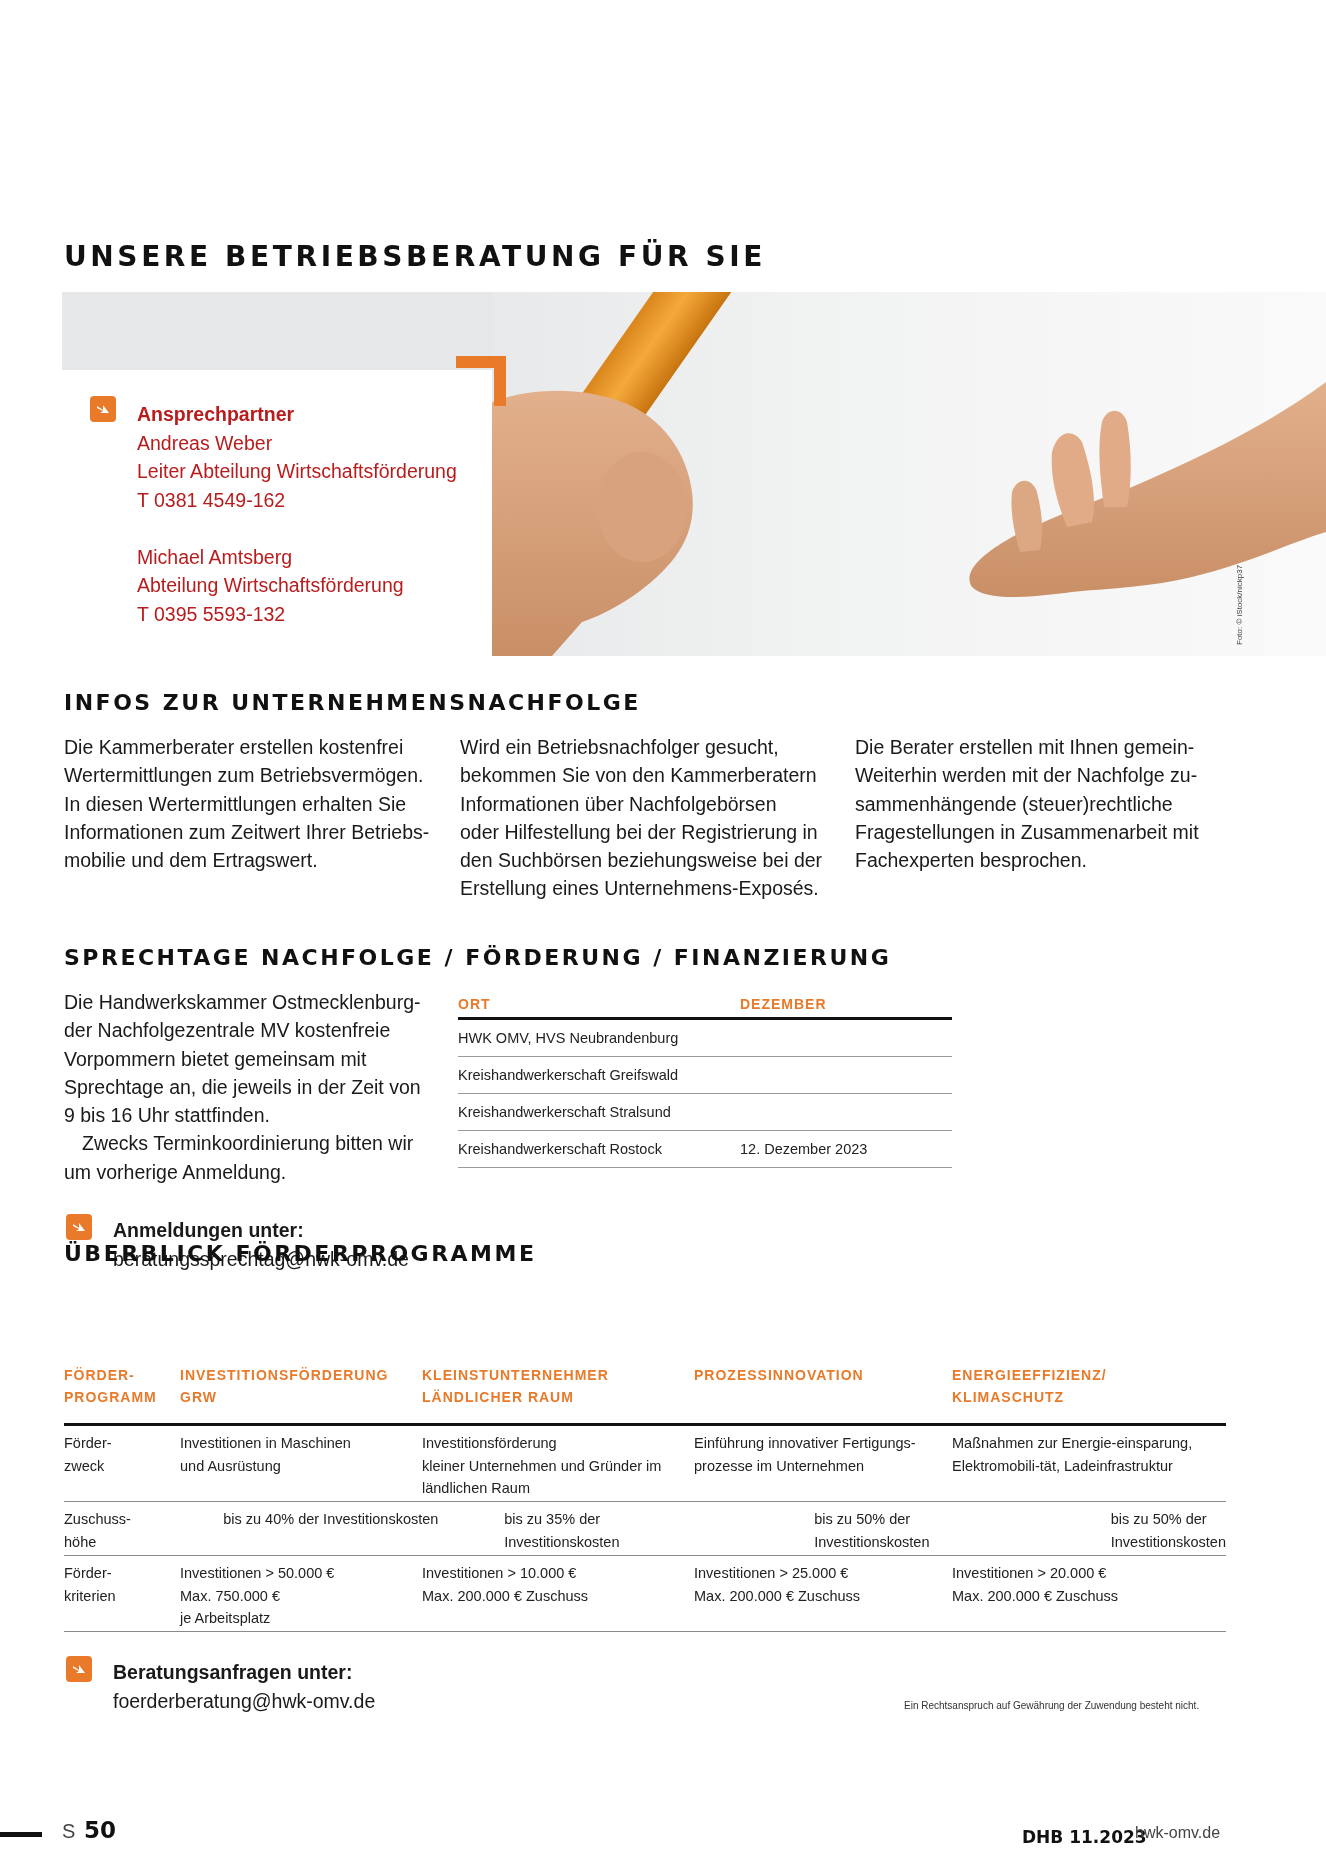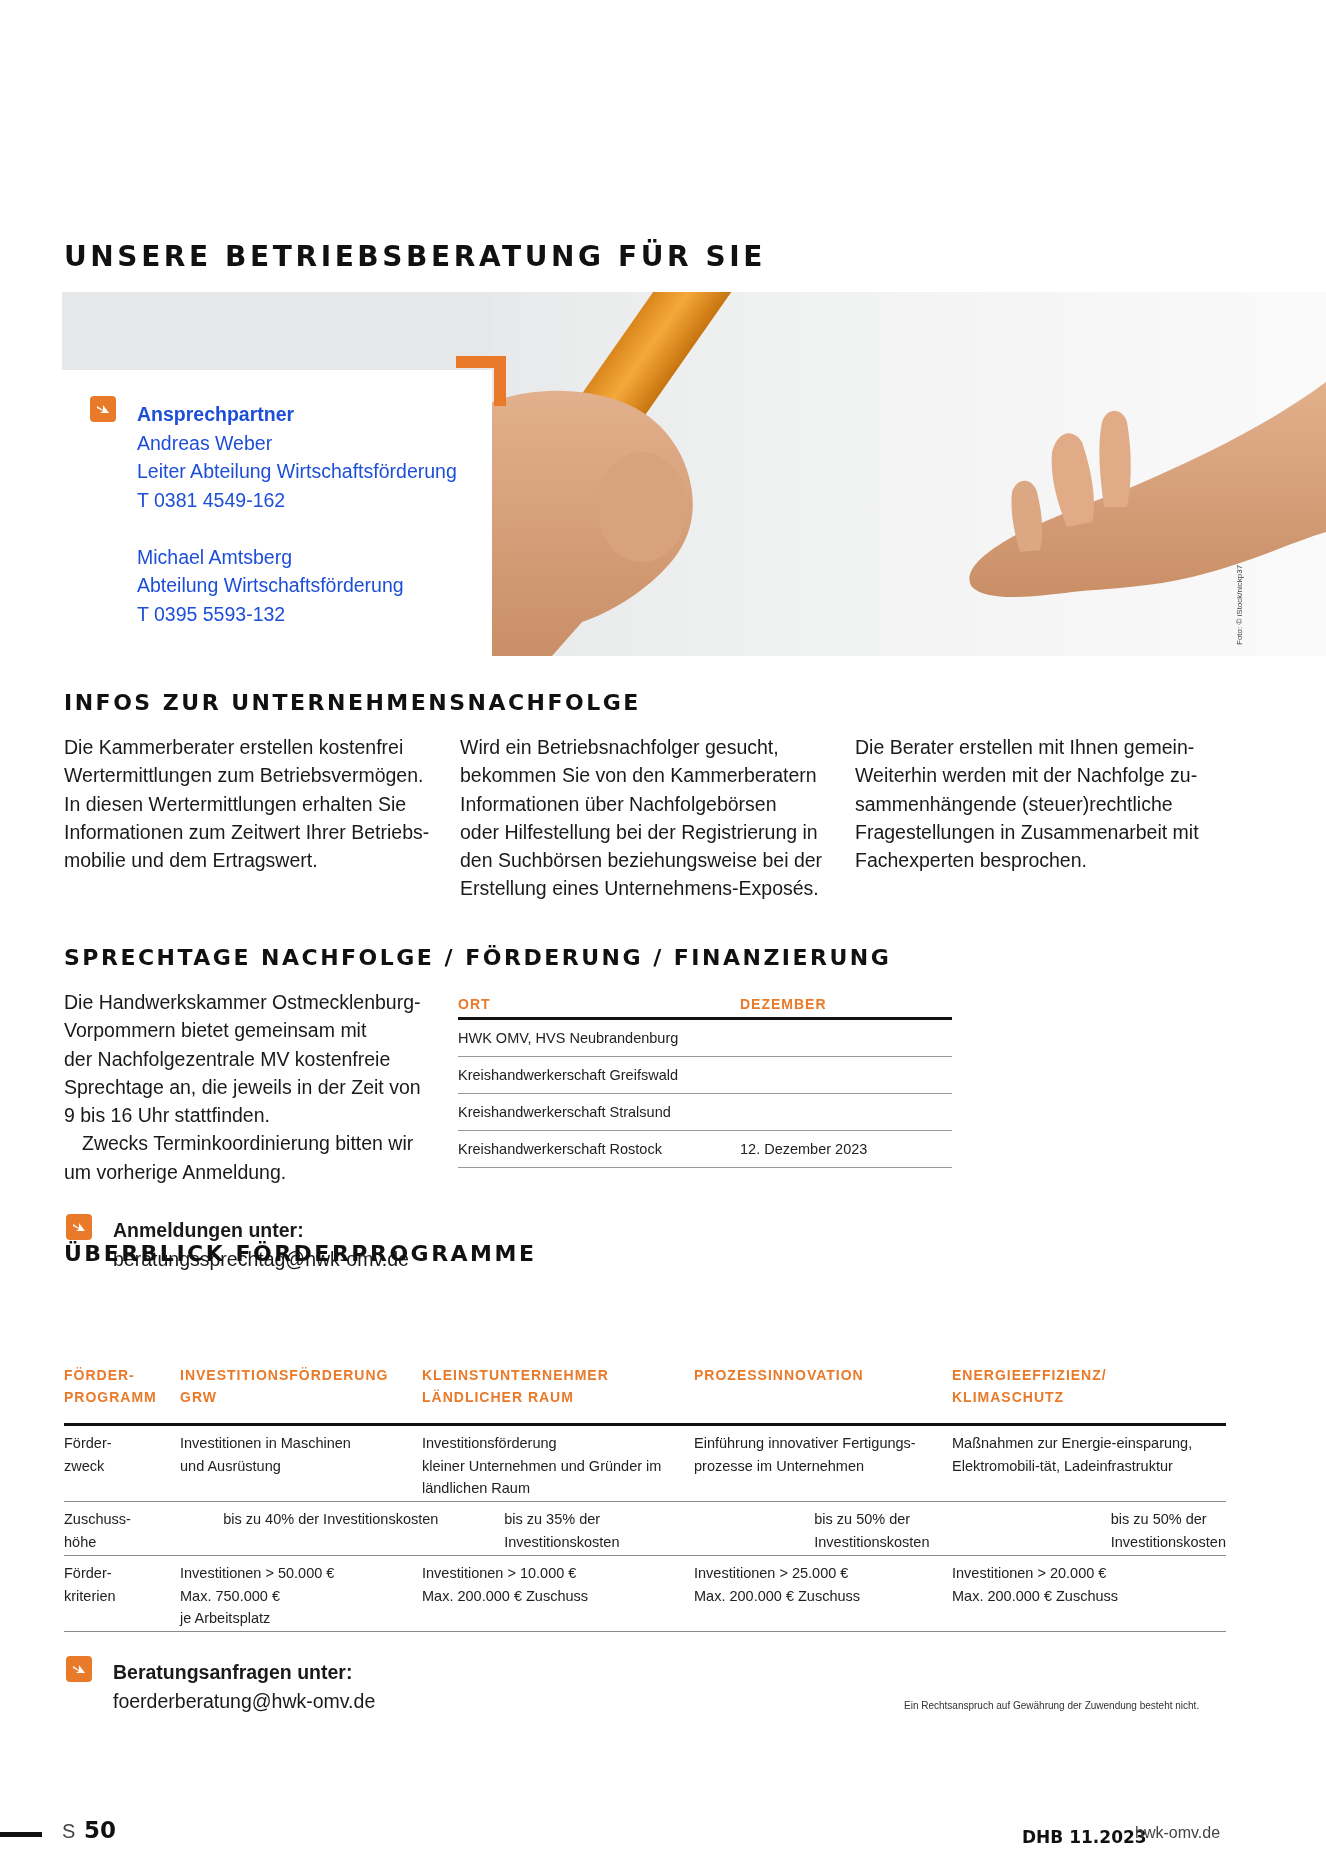--- a/index.html
+++ b/index.html
@@ -22,21 +22,21 @@
   #photo { position: absolute; left: 492px; top: 292px; width: 834px; height: 364px; overflow: hidden;
            background: linear-gradient(90deg, #e8e9ea 0%, #f1f2f2 40%, #f6f6f6 70%, #fafafa 100%); }
   #contact-box { position: absolute; left: 62px; top: 370px; width: 430px; height: 290px; background: #fff; }
   #orange-corner { position: absolute; left: 456px; top: 356px; width: 50px; height: 50px; }
   #orange-corner::before { content: ""; position: absolute; left: 0; top: 0; width: 50px; height: 12px; background: #e87a2a; }
   #orange-corner::after { content: ""; position: absolute; right: 0; top: 0; width: 12px; height: 50px; background: #e87a2a; }
 
   .arrow-box { position: absolute; width: 26px; height: 26px; background: #e87a2a; border-radius: 4px; }
   .arrow-box svg { position: absolute; left: 4px; top: 4px; }
 
-  .contact-lines { position: absolute; left: 137px; top: 400px; font-size: 19.5px; line-height: 28.5px; color: #1d4ed8; }
+  .contact-lines { position: absolute; left: 137px; top: 400px; font-size: 19.5px; line-height: 28.5px; color: #b91c1c; }
   .contact-lines .strong { font-weight: bold; }
   .contact-lines .gap { height: 28.5px; }
 
   #photo-credit { position: absolute; left: 1235px; top: 645px; transform: rotate(-90deg); transform-origin: left top;
                   font-size: 8px; color: #444; white-space: nowrap; }
 
   
   #h-infos { left: 64px; top: 690px; font-size: 22px; }
   .col-text { position: absolute; font-size: 19.5px; line-height: 28.3px; color: #1a1a1a; width: 380px; }
   .col-text span { display: block; white-space: nowrap; }
@@ -152,22 +152,22 @@
   <span>Die Berater erstellen mit Ihnen gemein-</span>
   <span>Weiterhin werden mit der Nachfolge zu-</span>
   <span>sammenhängende (steuer)rechtliche</span>
   <span>Fragestellungen in Zusammenarbeit mit</span>
   <span>Fachexperten besprochen.</span>
 </div>
 
 <div id="h-sprech" class="h-display">SPRECHTAGE NACHFOLGE / FÖRDERUNG / FINANZIERUNG</div>
 <div id="sprech-text" class="col-text">
   <span>Die Handwerkskammer Ostmecklenburg-</span>
+  <span>der Nachfolgezentrale MV kostenfreie</span>
   <span>Vorpommern bietet gemeinsam mit</span>
-  <span>der Nachfolgezentrale MV kostenfreie</span>
   <span>Sprechtage an, die jeweils in der Zeit von</span>
   <span>9 bis 16 Uhr stattfinden.</span>
   <span class="indent">Zwecks Terminkoordinierung bitten wir</span>
   <span>um vorherige Anmeldung.</span>
 </div>
 
 <div id="sprech-table">
   <div class="st-head">
     <div class="c st-c1">ORT</div>
     <div class="c st-c2">DEZEMBER</div>

